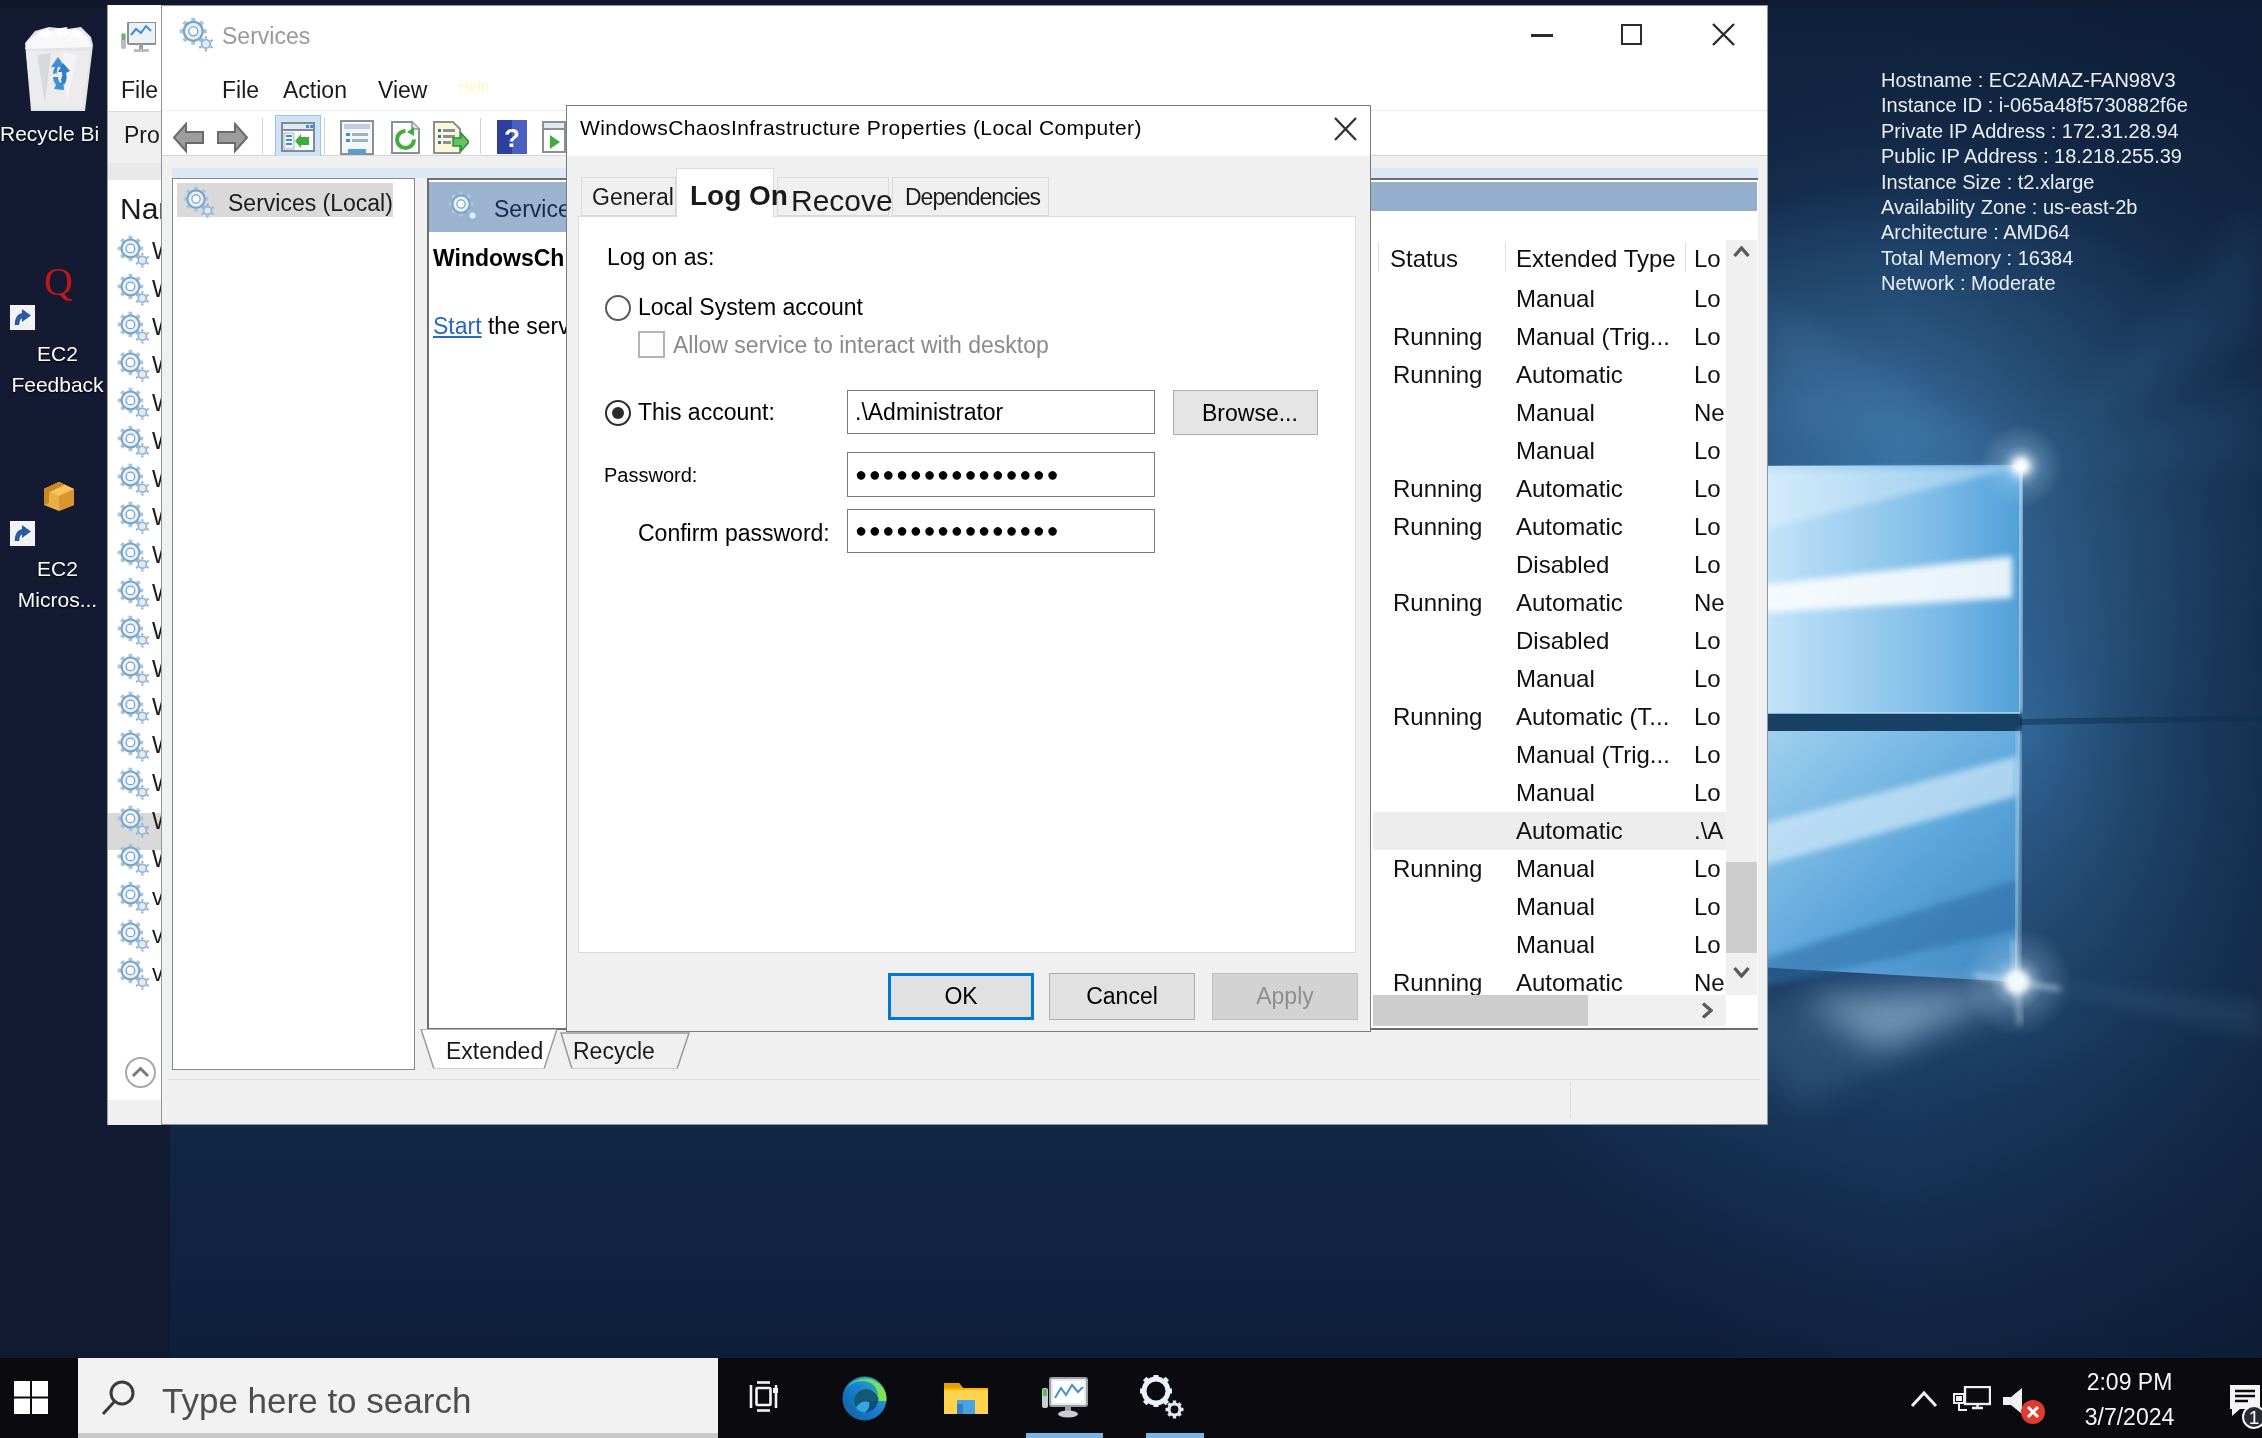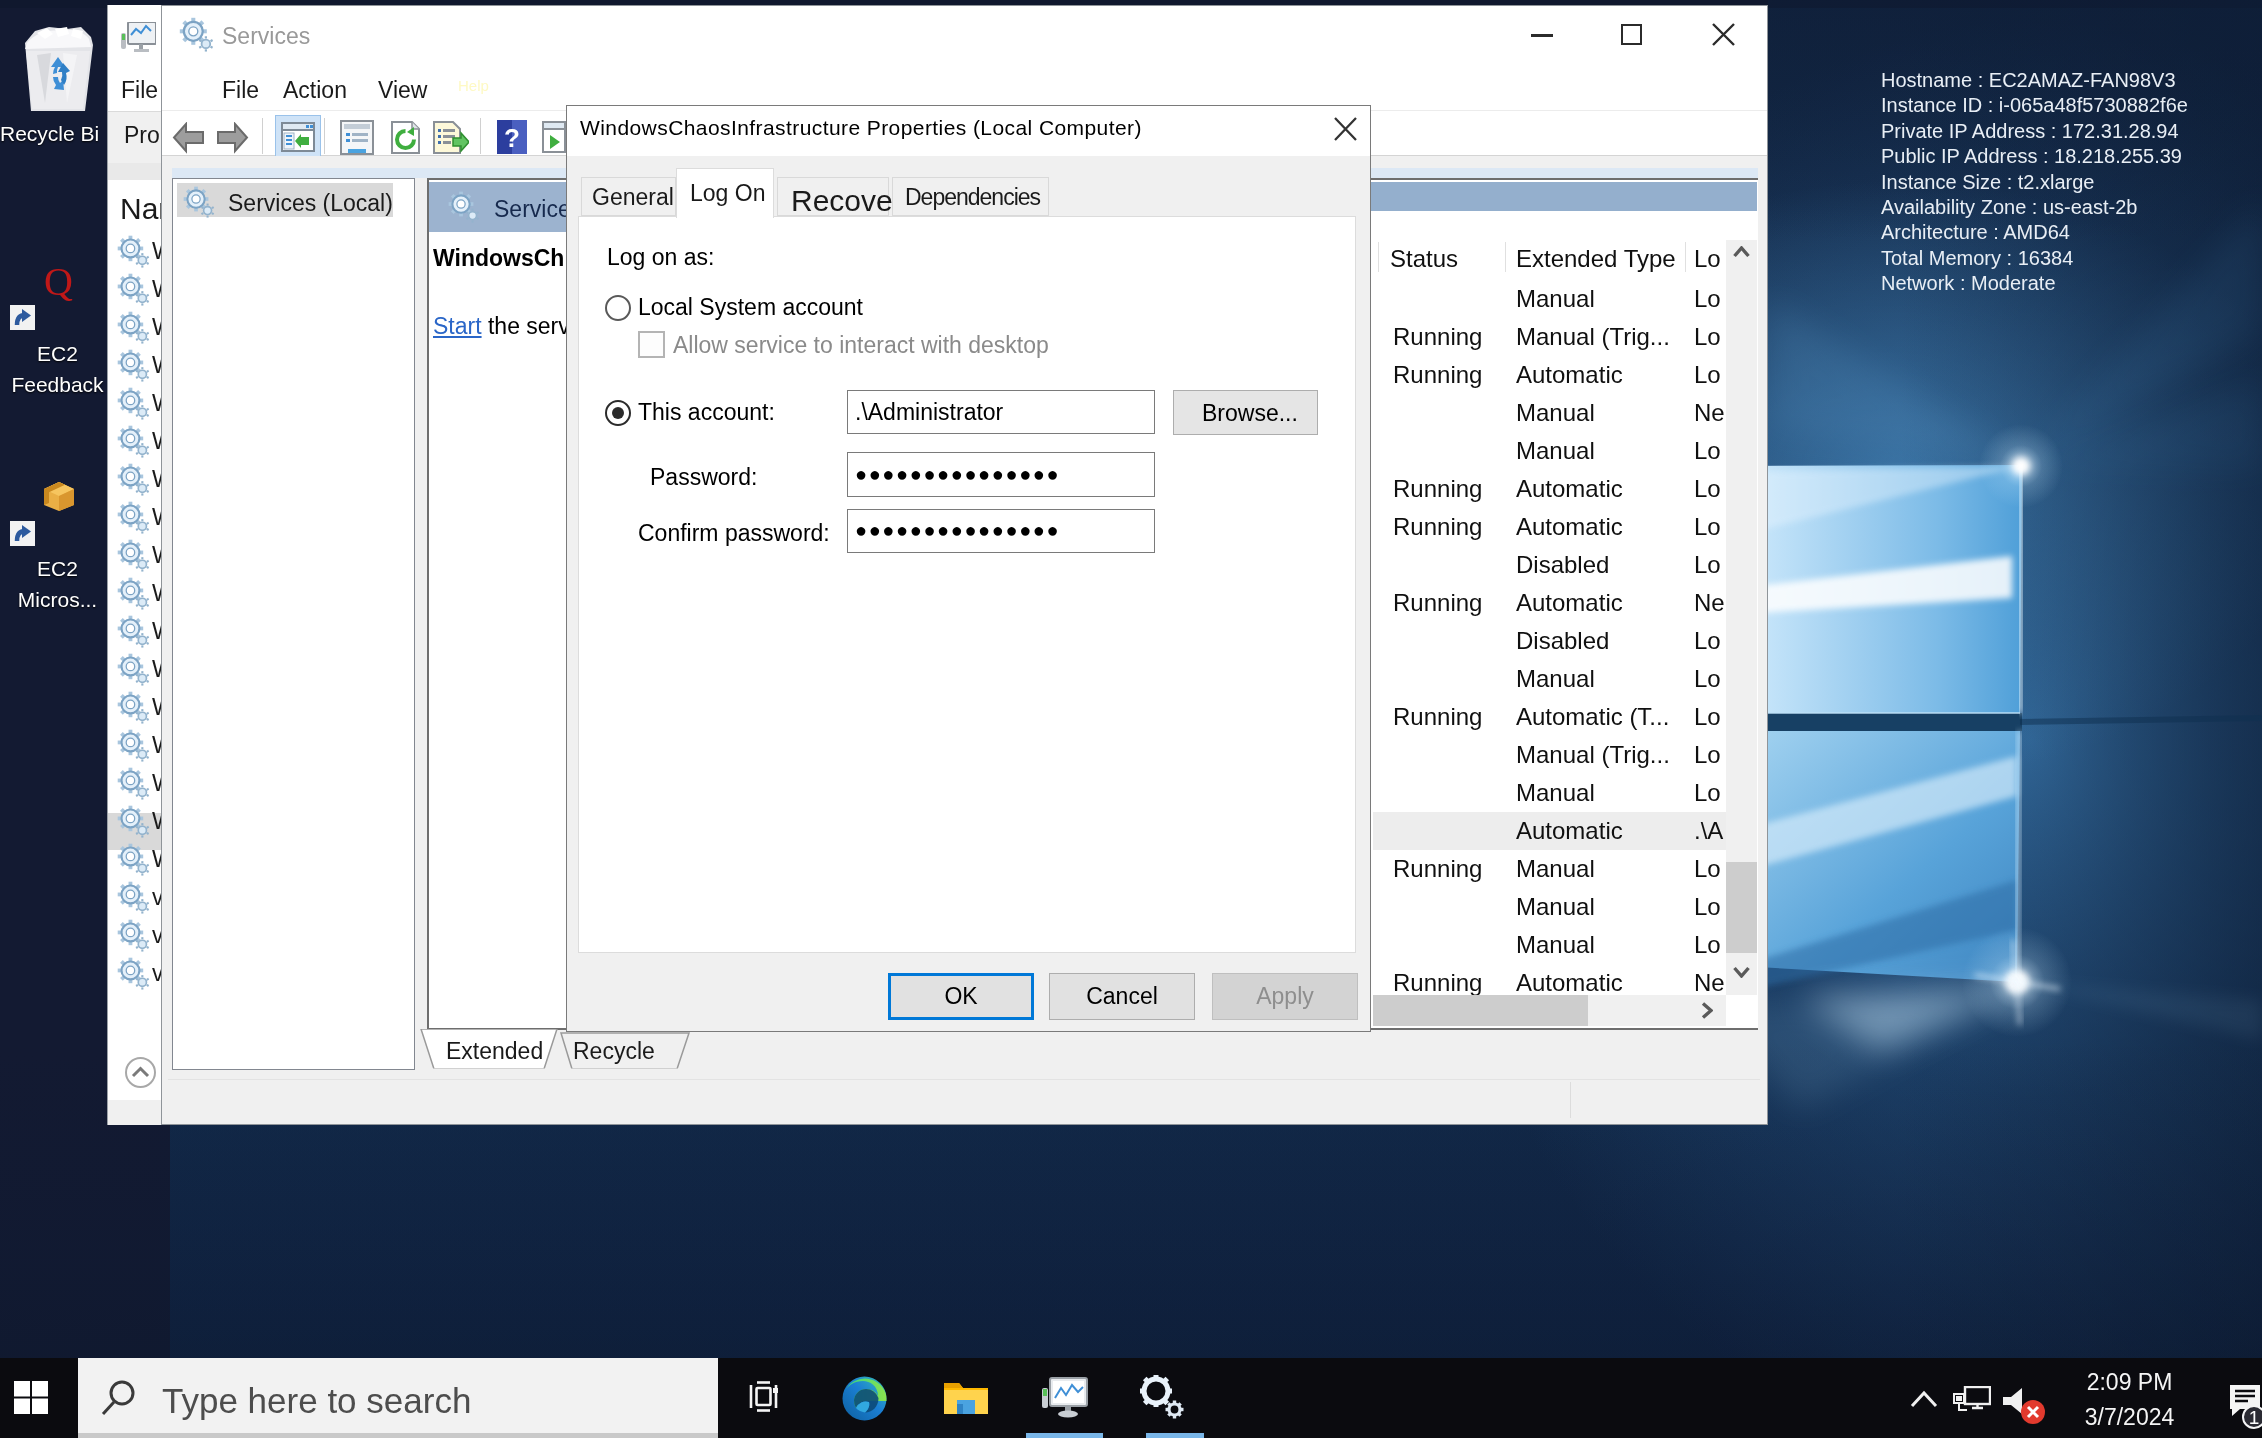--- a/index.html
+++ b/index.html
@@ -471,35 +471,35 @@
 <div class="abs" style="left:581px;top:177px;width:95px;height:39px;background:#f0f0f0;border:1px solid #d9d9d9;"></div>
 <div class="abs txt" style="left:592px;top:184px;font-size:23px;color:#1a1a1a;">General</div>
 <div class="abs" style="left:777px;top:177px;width:112px;height:39px;background:#f0f0f0;border:1px solid #d9d9d9;"></div>
 <div class="abs txt" style="left:791px;top:184px;font-size:30px;color:#1a1a1a;">Recovery</div>
 <div class="abs" style="left:892px;top:177px;width:157px;height:39px;background:#f0f0f0;border:1px solid #d9d9d9;"></div>
 <div class="abs txt" style="left:905px;top:184px;font-size:23px;color:#1a1a1a;letter-spacing:-1px;">Dependencies</div>
 
 <div class="abs" style="left:578px;top:216px;width:778px;height:737px;background:#ffffff;border:1px solid #dcdcdc;"></div>
 
 <div class="abs" style="left:676px;top:168px;width:98px;height:50px;background:#ffffff;border:1px solid #dcdcdc;border-bottom:none;"></div>
-<div class="abs txt" style="left:690px;top:180px;font-size:23px;color:#1a1a1a;">Log On</div>
+<div class="abs txt" style="left:690px;top:180px;font-size:28px;color:#1a1a1a;font-weight:bold;">Log On</div>
 
 <div class="abs txt" style="left:607px;top:244px;font-size:23px;color:#000;">Log on as:</div>
 <div class="abs" style="left:605px;top:295px;width:26px;height:26px;border:2px solid #595959;border-radius:50%;background:#ffffff;"></div>
 <div class="abs txt" style="left:638px;top:294px;font-size:23px;color:#000;">Local System account</div>
 <div class="abs" style="left:638px;top:331px;width:27px;height:27px;border:2px solid #b4b4b4;background:#fdfdfd;"></div>
 <div class="abs txt" style="left:673px;top:332px;font-size:23px;color:#8a8a8a;">Allow service to interact with desktop</div>
 <div class="abs" style="left:605px;top:400px;width:26px;height:26px;border:2px solid #2b2b2b;border-radius:50%;background:#ffffff;"></div>
 <div class="abs" style="left:612px;top:407px;width:12px;height:12px;border-radius:50%;background:#2b2b2b;"></div>
 <div class="abs txt" style="left:638px;top:399px;font-size:23px;color:#000;">This account:</div>
 <div class="abs" style="left:847px;top:390px;width:308px;height:44px;background:#ffffff;border:1px solid #7a7a7a;"></div>
 <div class="abs txt" style="left:855px;top:399px;font-size:23px;color:#000;">.\Administrator</div>
 <div class="abs" style="left:1173px;top:390px;width:145px;height:45px;background:#e5e5e5;border:1px solid #adadad;"></div>
 <div class="abs txt" style="left:1202px;top:400px;font-size:23px;color:#000;">Browse...</div>
-<div class="abs txt" style="left:650px;top:464px;font-size:23px;color:#000;">Password:</div>
+<div class="abs txt" style="left:604px;top:464px;font-size:20px;color:#000;">Password:</div>
 <div class="abs" style="left:847px;top:452px;width:308px;height:45px;background:#ffffff;border:1px solid #7a7a7a;"></div>
 <div class="abs txt" style="left:855px;top:463px;font-size:20px;color:#000;letter-spacing:1.6px;">●●●●●●●●●●●●●●●</div>
 <div class="abs txt" style="left:638px;top:520px;font-size:23px;color:#000;">Confirm password:</div>
 <div class="abs" style="left:847px;top:509px;width:308px;height:44px;background:#ffffff;border:1px solid #7a7a7a;"></div>
 <div class="abs txt" style="left:855px;top:519px;font-size:20px;color:#000;letter-spacing:1.6px;">●●●●●●●●●●●●●●●</div>
 
 <div class="abs" style="left:888px;top:973px;width:146px;height:47px;background:#e1e1e1;border:3px solid #0078d7;"></div>
 <div class="abs txt" style="left:888px;top:983px;width:146px;text-align:center;font-size:23px;color:#000;">OK</div>
 <div class="abs" style="left:1049px;top:973px;width:146px;height:47px;background:#e1e1e1;border:1px solid #adadad;"></div>
 <div class="abs txt" style="left:1049px;top:983px;width:146px;text-align:center;font-size:23px;color:#000;">Cancel</div>

